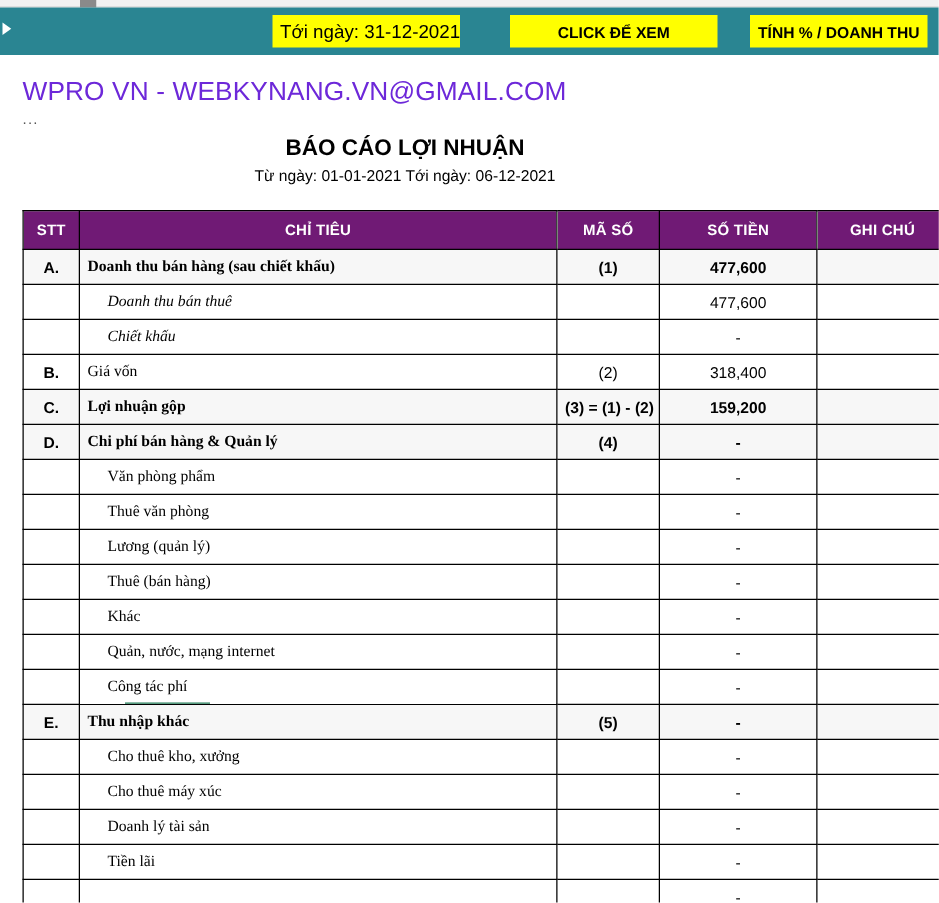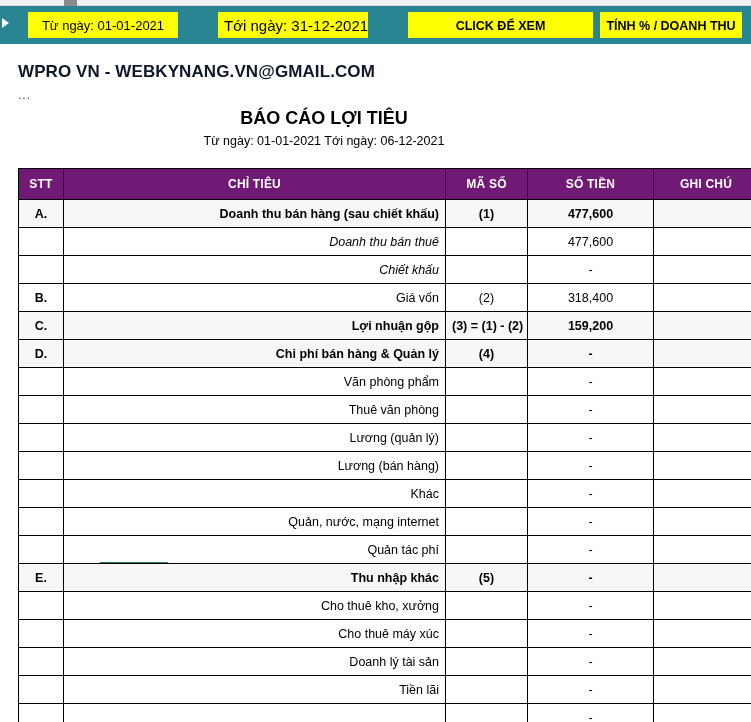--- a/index.html
+++ b/index.html
@@ -54,37 +54,37 @@
     white-space: nowrap;
     overflow: hidden;
     border: none;
     font-family: "Liberation Sans", sans-serif;
     cursor: pointer;
     position: absolute;
     top: 6px;
   }
   #btn-from { left: 28px;  width: 150px; font-weight: normal; font-size: 13px; }
   #btn-to   { left: 218px; width: 150px; font-weight: normal; font-size: 15px; }
-  #btn-view { left: 408px; width: 185px; text-align: center; }
+  #btn-view { left: 408px; width: 166px; text-align: center; }
   #btn-pct  { left: 600px; width: 142px; }
 
   
   .sheet {
     position: relative;
     width: 751px;
     height: 678px;
     background: #ffffff;
   }
   .company {
     position: absolute;
     left: 18px; top: 18px;
-    font-size: 17px;
-    font-weight: bold;
+    font-size: 21px;
+    font-weight: normal;
     letter-spacing: 0.1px;
-    color: #0f172a;
+    color: #6d28d9;
     white-space: nowrap;
   }
   .ellipsis {
     position: absolute;
     left: 18px; top: 44px;
     font-size: 12px;
     color: #555;
     letter-spacing: 1px;
   }
   .doc-title {
@@ -135,21 +135,21 @@
     text-align: center;
     letter-spacing: 0.2px;
   }
   col.c-stt  { width: 45px; }
   col.c-name { width: 382px; }
   col.c-code { width: 82px; }
   col.c-amt  { width: 126px; }
   col.c-note { width: 105px; }
 
   td.stt  { text-align: center; font-weight: bold; }
-  td.name { text-align: right; }
+  td.name { text-align: left; font-family: Liberation Serif, serif; }
   td.code { text-align: center; }
   td.amt  { text-align: center; padding-right: 9px; }
   td.note { text-align: left; }
 
   tr.section td { background: #f7f7f7; }
   tr.section td.name { font-weight: bold; }
   tr.section td.code { font-weight: bold; }
   tr.section td.amt  { font-weight: bold; }
   tr.plain td { background: #ffffff; }
 
@@ -171,31 +171,30 @@
 </style>
 </head>
 <body>
 
 <div class="top-sliver">
   <div class="nub"></div>
 </div>
 
 <div class="toolbar">
   <div class="cursor-arrow"></div>
-  <button class="btn" id="btn-from">Từ ngày: 01-01-2021</button>
   <button class="btn" id="btn-to">Tới ngày: 31-12-2021</button>
   <button class="btn" id="btn-view">CLICK ĐỂ XEM</button>
   <button class="btn" id="btn-pct">TÍNH % / DOANH THU</button>
 </div>
 
 <div class="sheet">
 
   <div class="company">WPRO VN - WEBKYNANG.VN@GMAIL.COM</div>
   <div class="ellipsis">...</div>
-  <div class="doc-title">BÁO CÁO LỢI TIÊU</div>
+  <div class="doc-title">BÁO CÁO LỢI NHUẬN</div>
   <div class="doc-sub">Từ ngày: 01-01-2021 Tới ngày: 06-12-2021</div>
 
   <div class="tbl-wrap">
     <table class="report">
       <colgroup>
         <col class="c-stt">
           <col class="c-name">
           <col class="c-code">
           <col class="c-amt">
           <col class="c-note">
@@ -268,42 +267,42 @@
           </tr>
           <tr class="plain">
             <td class="stt"></td>
             <td class="name indent">Lương (quản lý)</td>
             <td class="code"></td>
             <td class="amt">-</td>
             <td class="note"></td>
           </tr>
           <tr class="plain">
             <td class="stt"></td>
-            <td class="name indent">Lương (bán hàng)</td>
+            <td class="name indent">Thuê (bán hàng)</td>
             <td class="code"></td>
             <td class="amt">-</td>
             <td class="note"></td>
           </tr>
           <tr class="plain">
             <td class="stt"></td>
             <td class="name indent">Khác</td>
             <td class="code"></td>
             <td class="amt">-</td>
             <td class="note"></td>
           </tr>
           <tr class="plain">
             <td class="stt"></td>
             <td class="name indent">Quản, nước, mạng internet</td>
             <td class="code"></td>
             <td class="amt">-</td>
             <td class="note"></td>
           </tr>
           <tr class="plain has-green-underline">
             <td class="stt"></td>
-            <td class="name indent">Quản tác phí</td>
+            <td class="name indent">Công tác phí</td>
             <td class="code"></td>
             <td class="amt">-</td>
             <td class="note"></td>
           </tr>
           <tr class="section">
             <td class="stt">E.</td>
             <td class="name">Thu nhập khác</td>
             <td class="code">(5)</td>
             <td class="amt">-</td>
             <td class="note"></td>

